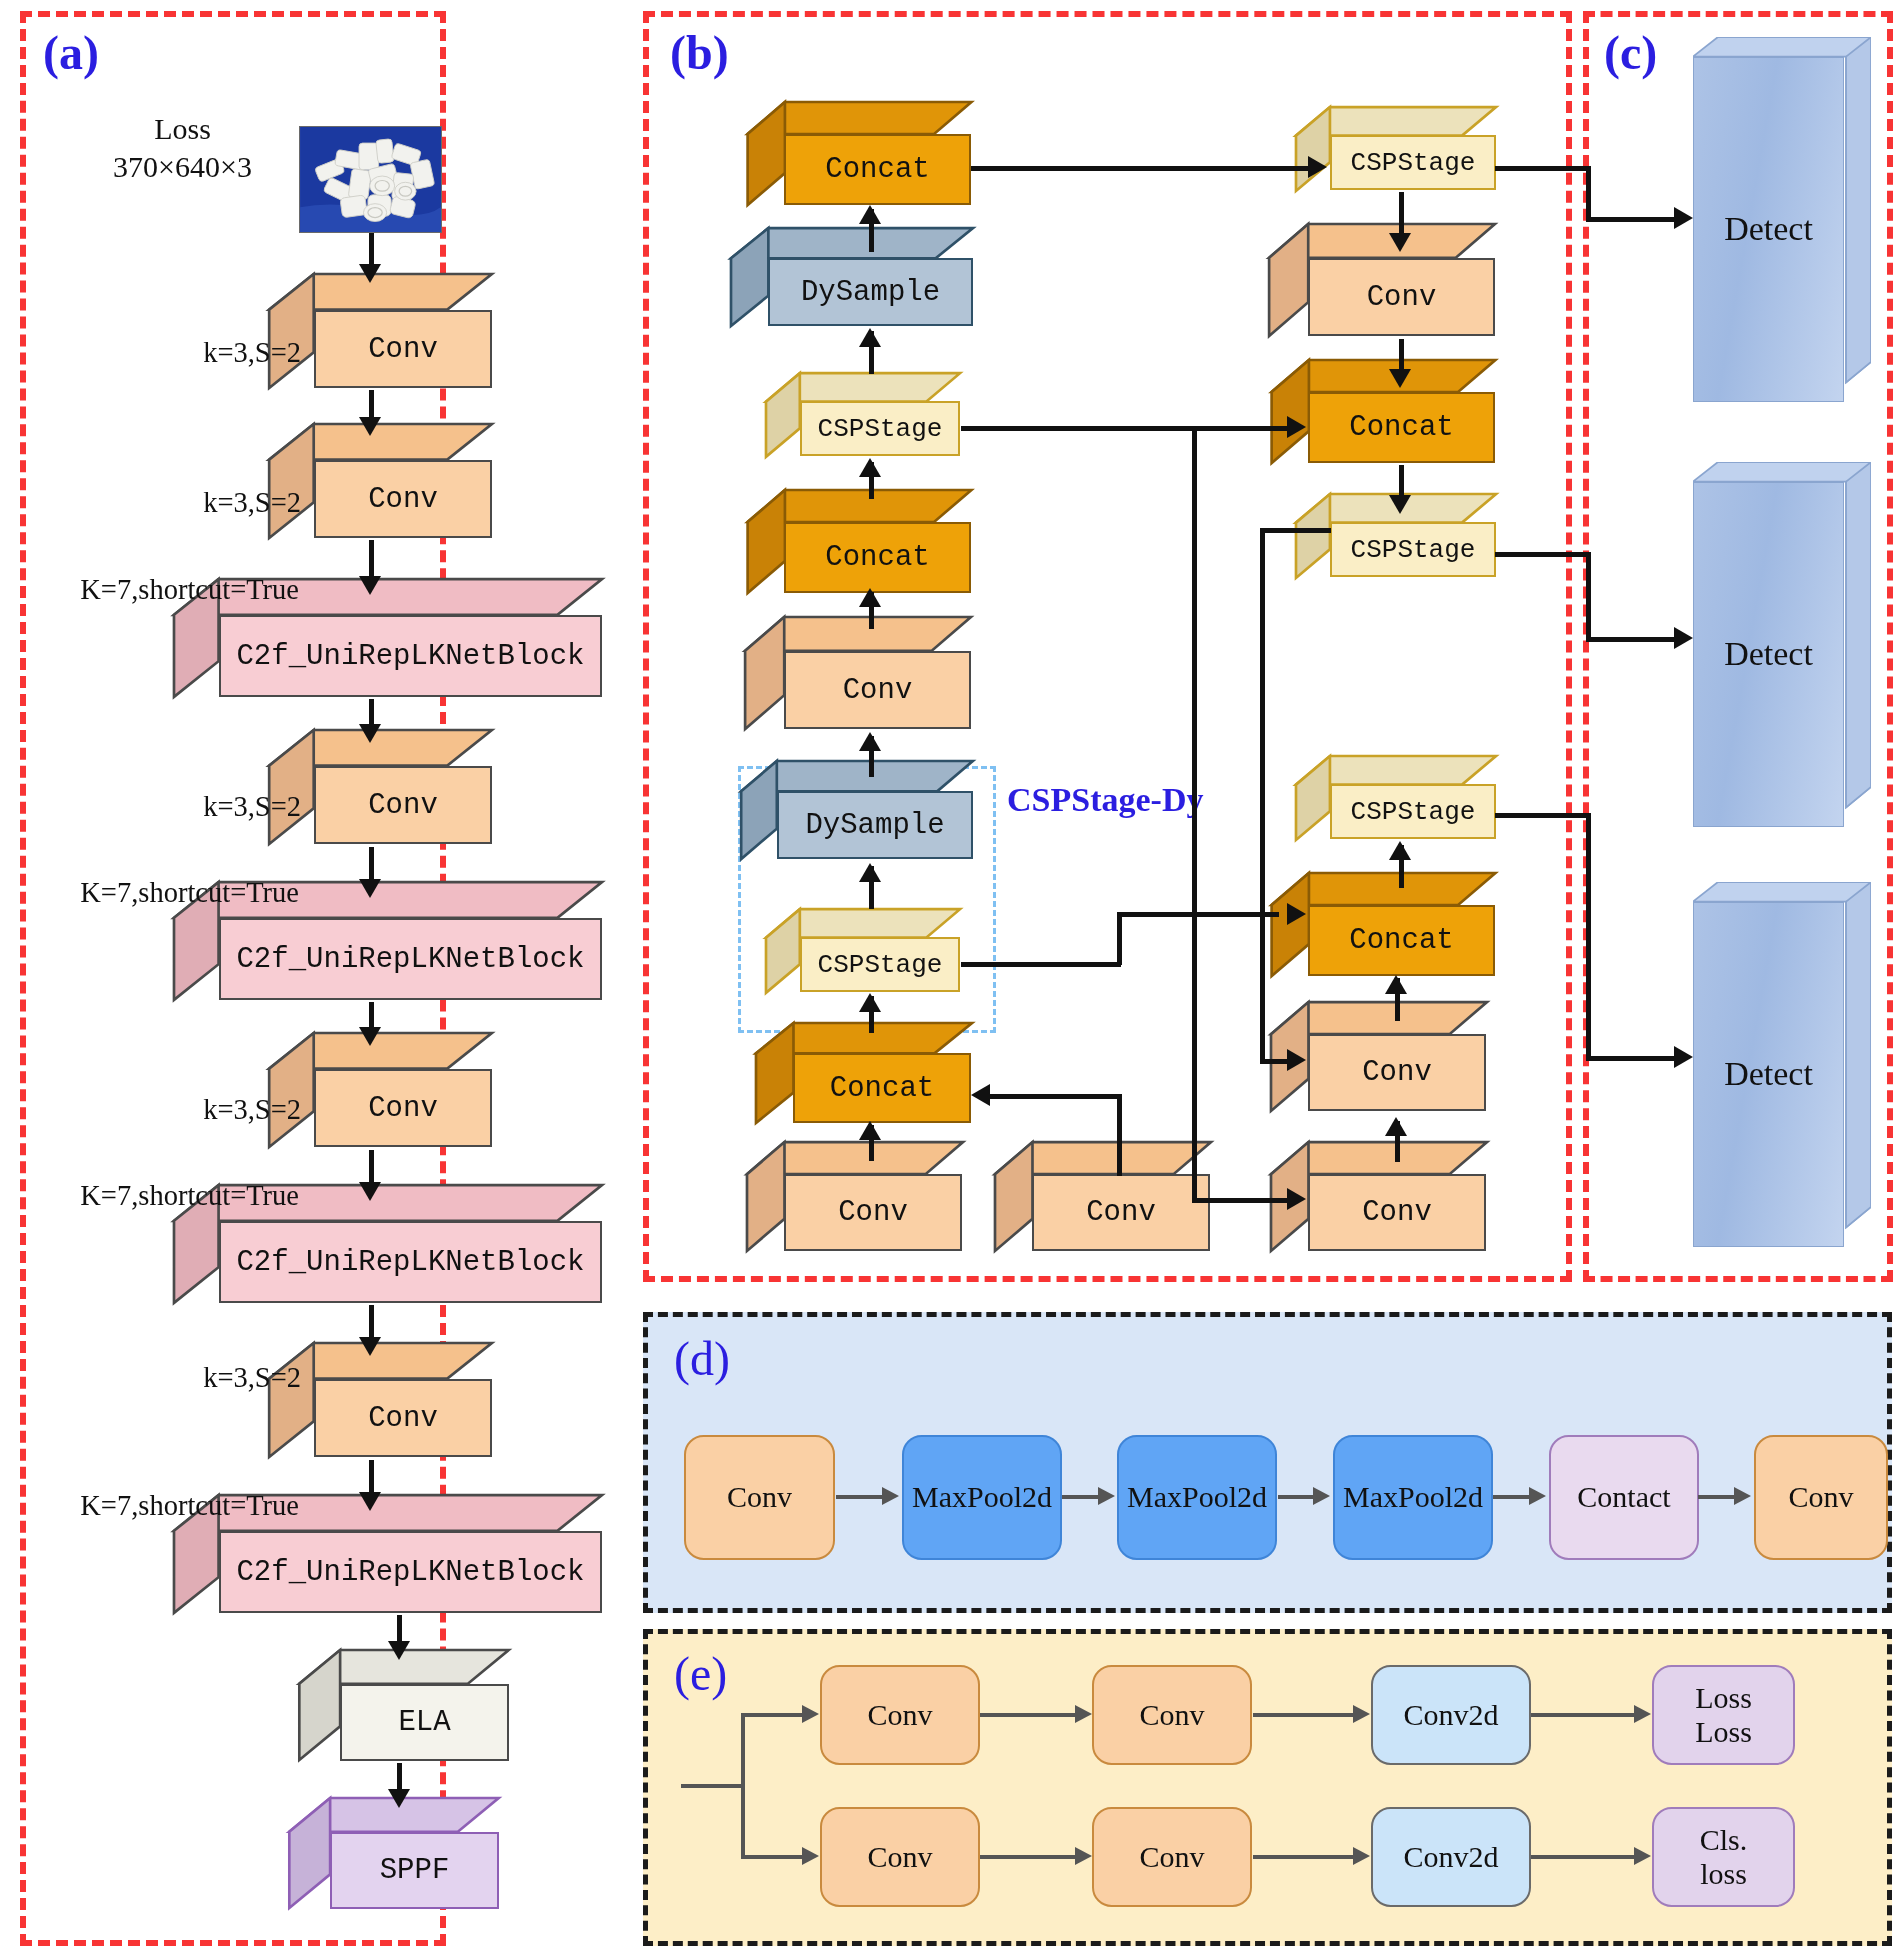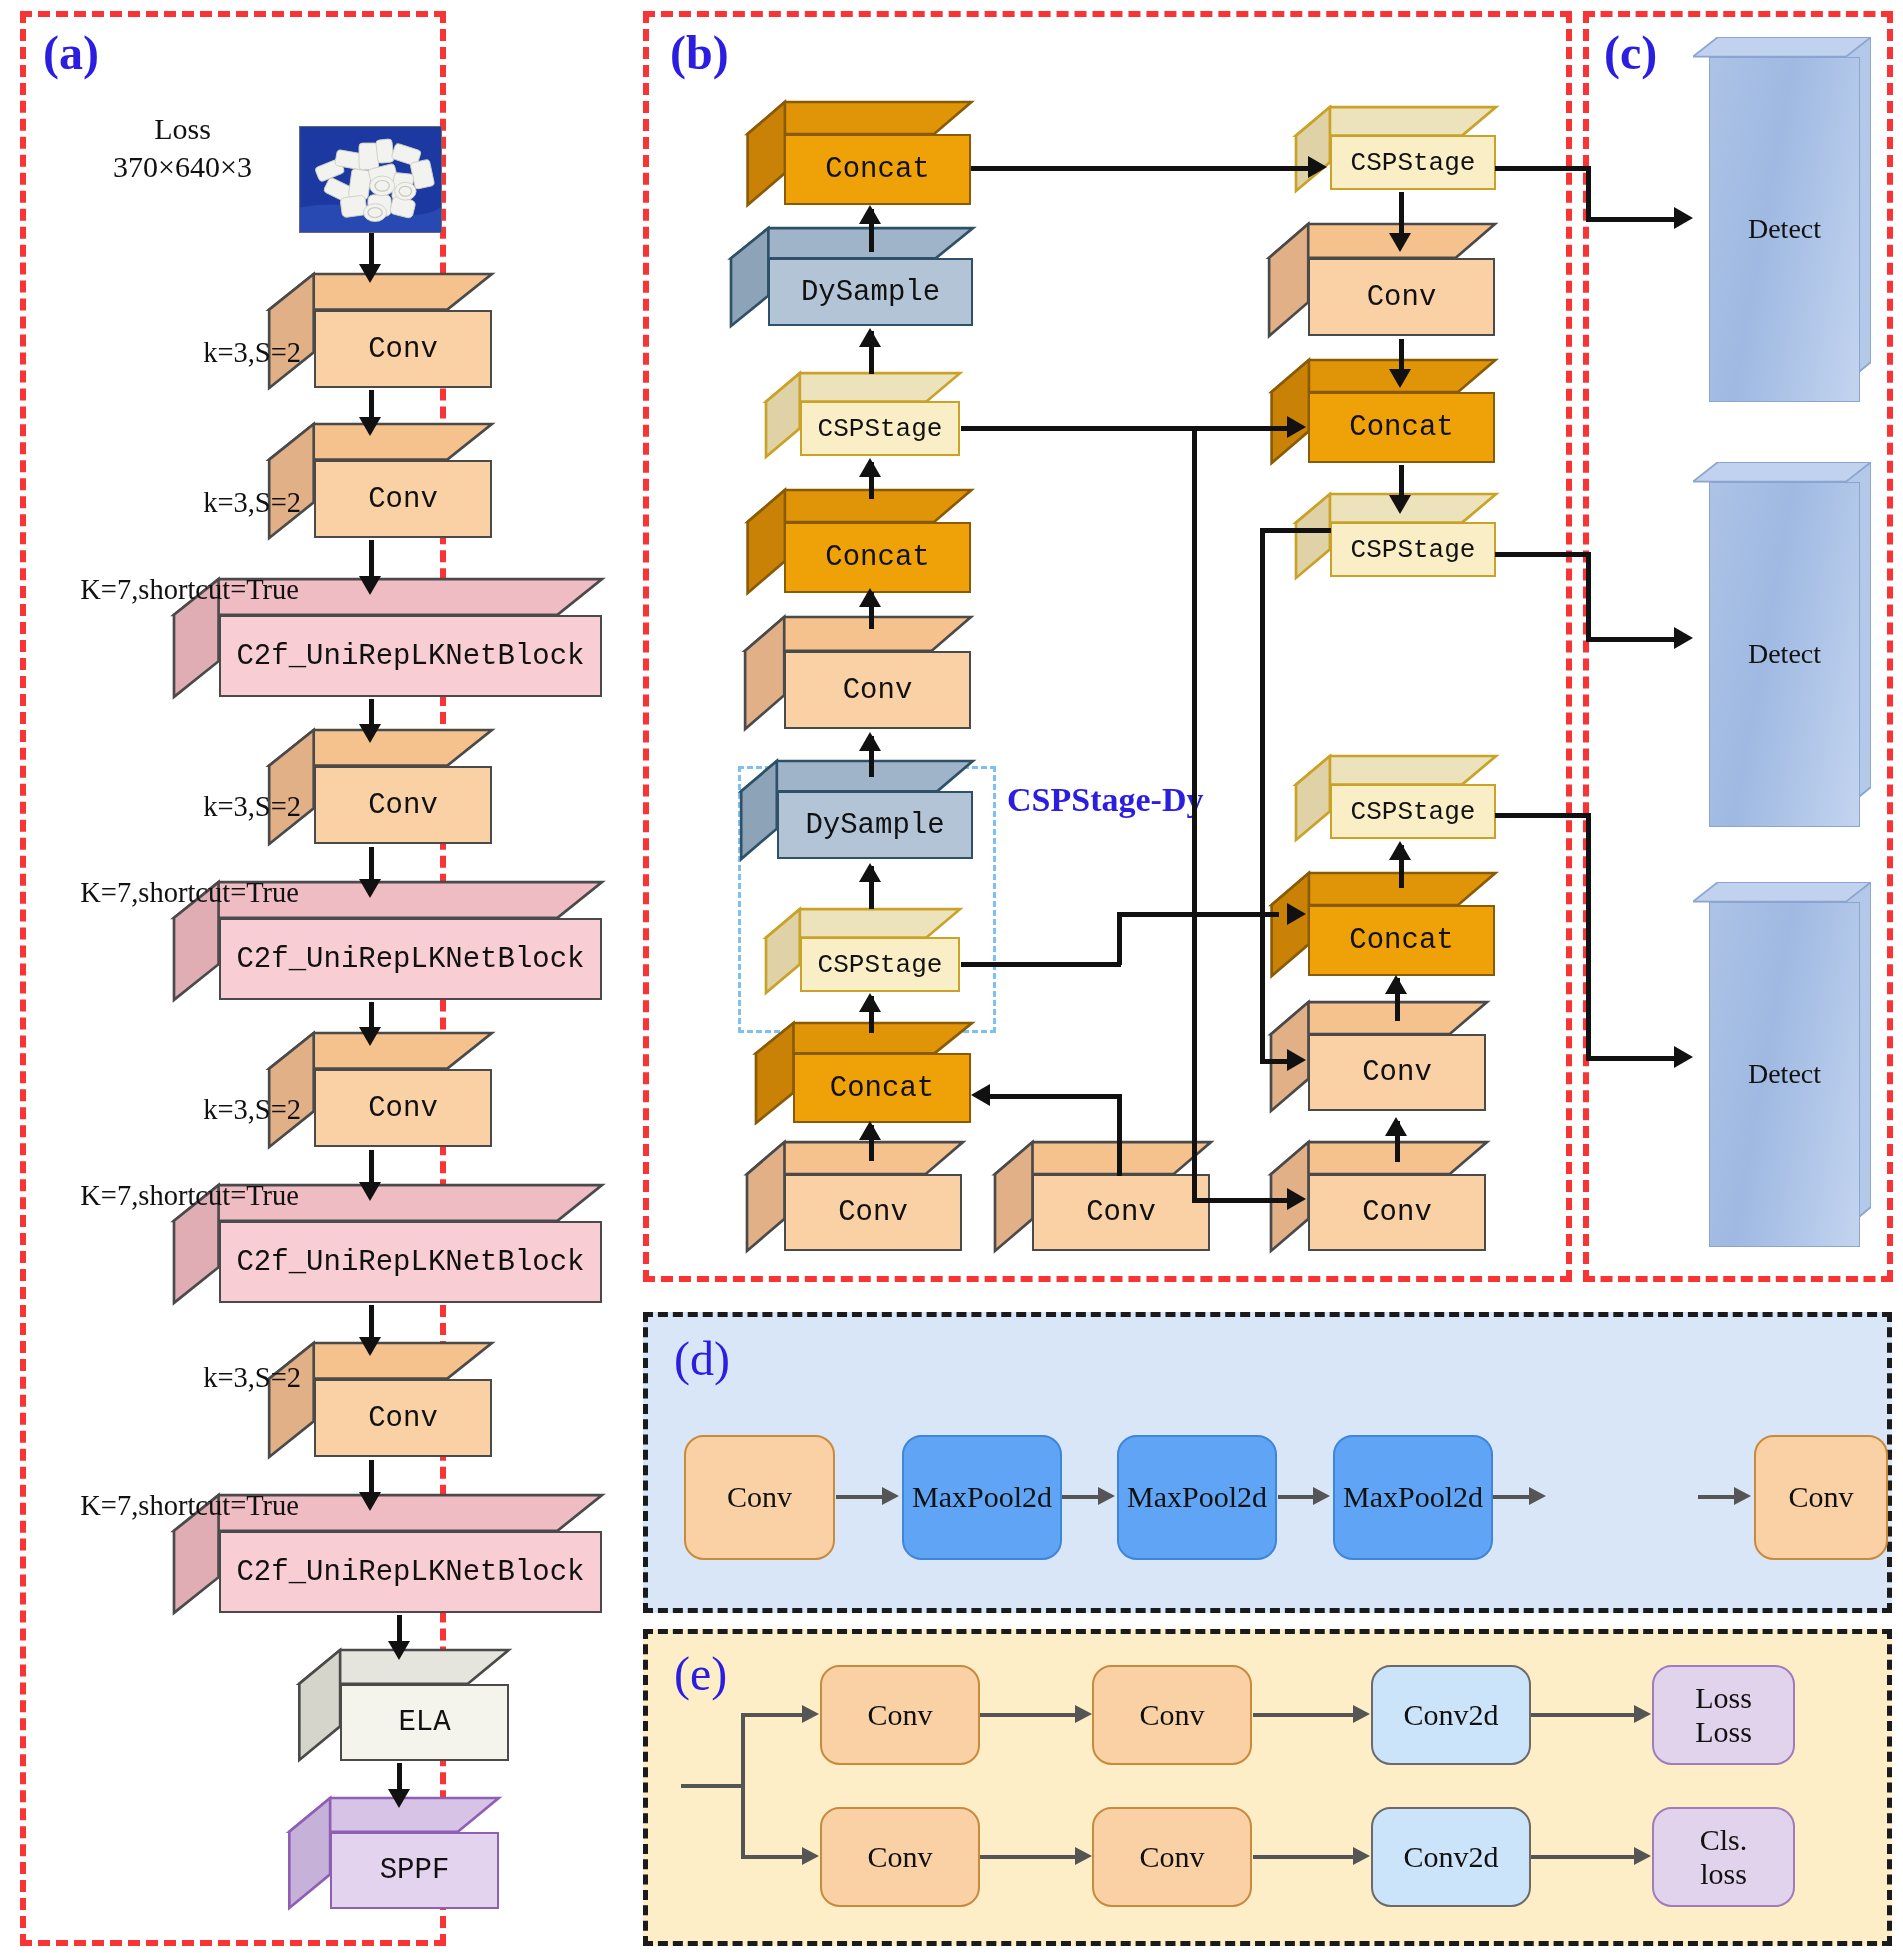--- a/index.html
+++ b/index.html
@@ -48,26 +48,26 @@
     border-radius: 19.6px;
     border: 2.7px solid var(--stroke);
     background: var(--front);
     font-size: 30px; color: #111;
     line-height: 1.15;
   }
 
   
   .slab { position: absolute; }
   .slab .slab-front {
-    position: absolute; left: 16px; top: 19.6px;
+    position: absolute; left: 0; top: 19.6px;
     width: calc(100% - 27px); height: calc(100% - 19.6px);
     background: linear-gradient(100deg, #adc3e6 0%, #9fb9e2 40%, #c3d4ef 100%);
     border: 1.8px solid #8aa5cf;
     display: flex; align-items: center; justify-content: center;
-    font-size: 28px; color: #111;
+    font-size: 34px; color: #111;
     z-index: 2;
   }
   .slab .slab-top {
     position: absolute; left: 0; top: 0; width: 100%; height: 100%;
     z-index: 1;
   }
 
   
   .wire { position: absolute; background: #111; z-index: 5; }
   .arrowhead { position: absolute; width: 0; height: 0; z-index: 6; }
@@ -533,20 +533,23 @@
   </div>
   <div class="wire wire-thin" style="left:1278px; top:1495px; width:41px; height:3.6px;"></div>
   <div class="arrowhead ar-right-thin" style="left:1313px; top:1487px;"></div>
 
   <div class="rbox" style="left:1333px; top:1435px; width:160px; height:125px; --front:#60a5f5; --stroke:#3f85d8;">
     <span>MaxPool2d</span>
   </div>
   <div class="wire wire-thin" style="left:1493px; top:1495px; width:41px; height:3.6px;"></div>
   <div class="arrowhead ar-right-thin" style="left:1529px; top:1487px;"></div>
 
+  <div class="rbox" style="left:1549px; top:1435px; width:150px; height:125px; --front:#e9daef; --stroke:#a07cbb;">
+    <span>Contact</span>
+  </div>
   <div class="wire wire-thin" style="left:1698px; top:1495px; width:41px; height:3.6px;"></div>
   <div class="arrowhead ar-right-thin" style="left:1734px; top:1487px;"></div>
 
   <div class="rbox" style="left:1754px; top:1435px; width:134px; height:125px; --front:#fad0a5; --stroke:#c98a3e;">
     <span>Conv</span>
   </div>
 
   <div class="panel panel-black" style="left:643px; top:1629px; width:1249px; height:317px; background:#fdeec7;"></div>
   <div class="panel-tag thin" style="left:674px; top:1650px;">(e)</div>
 

